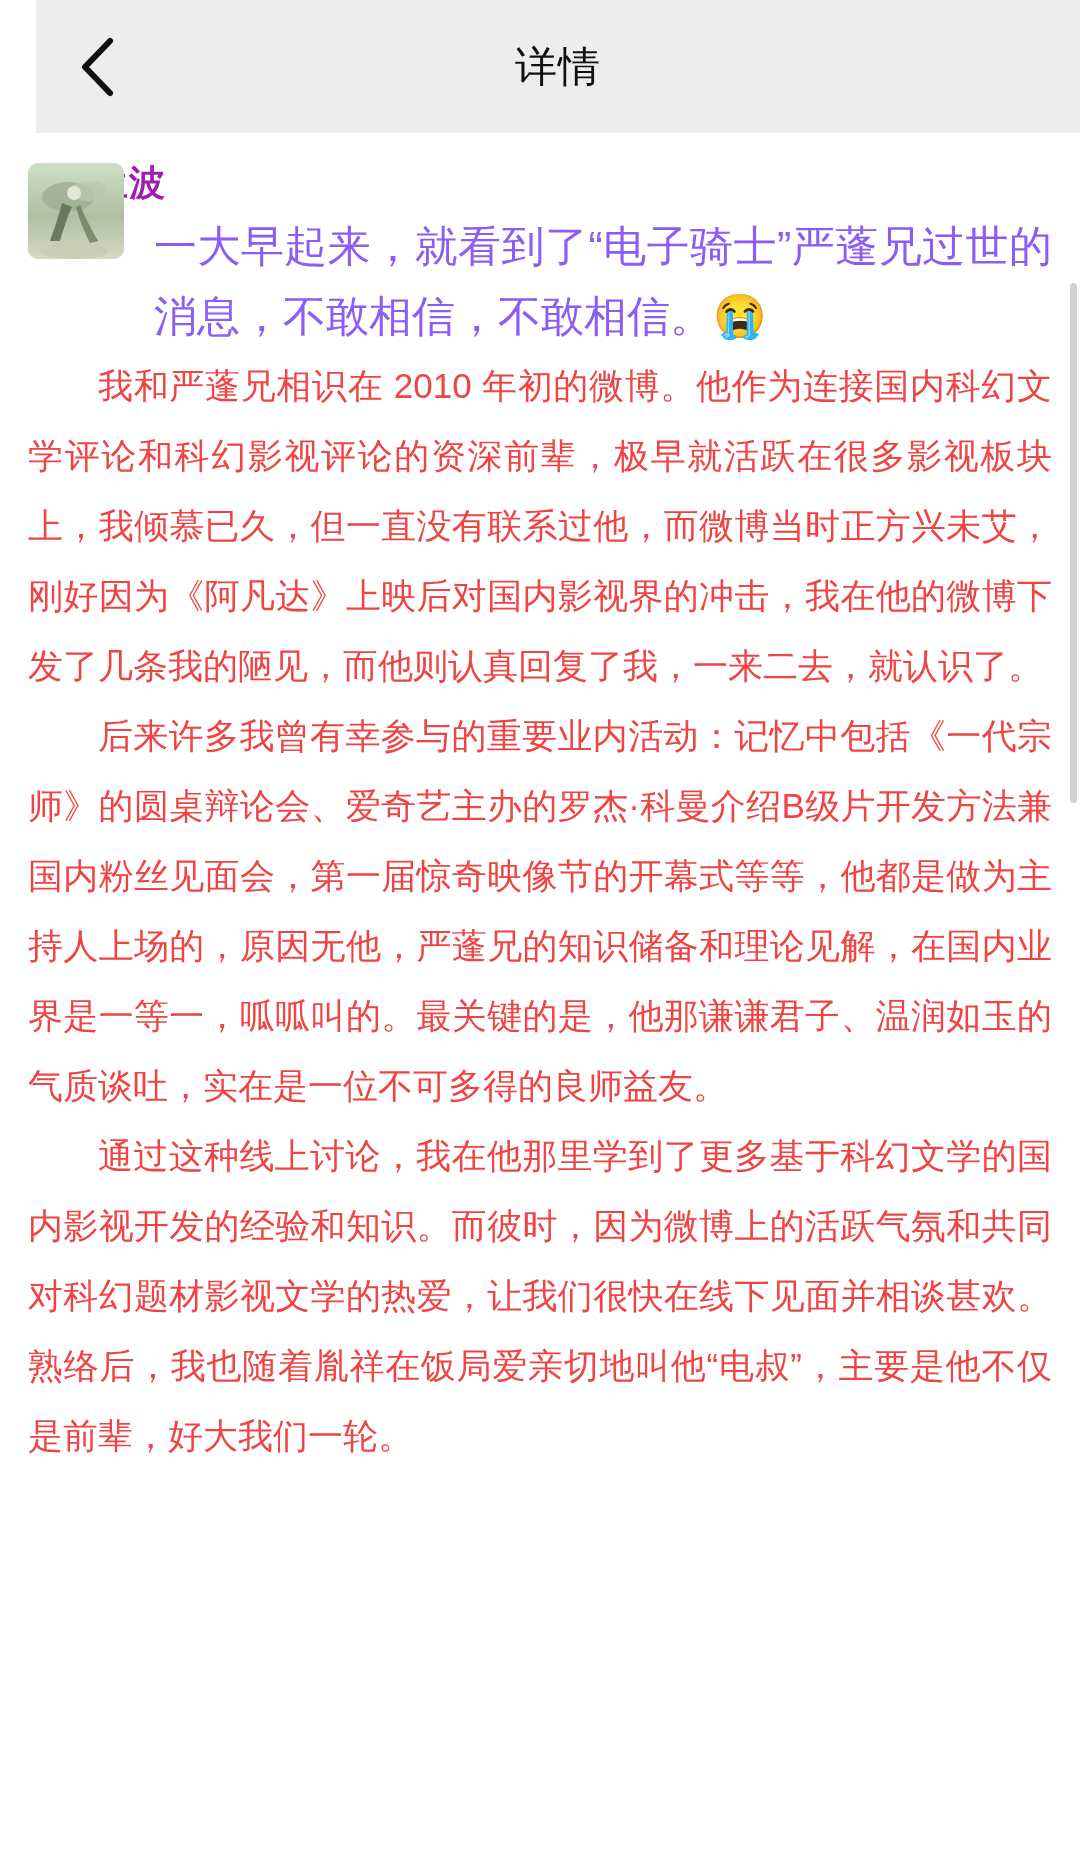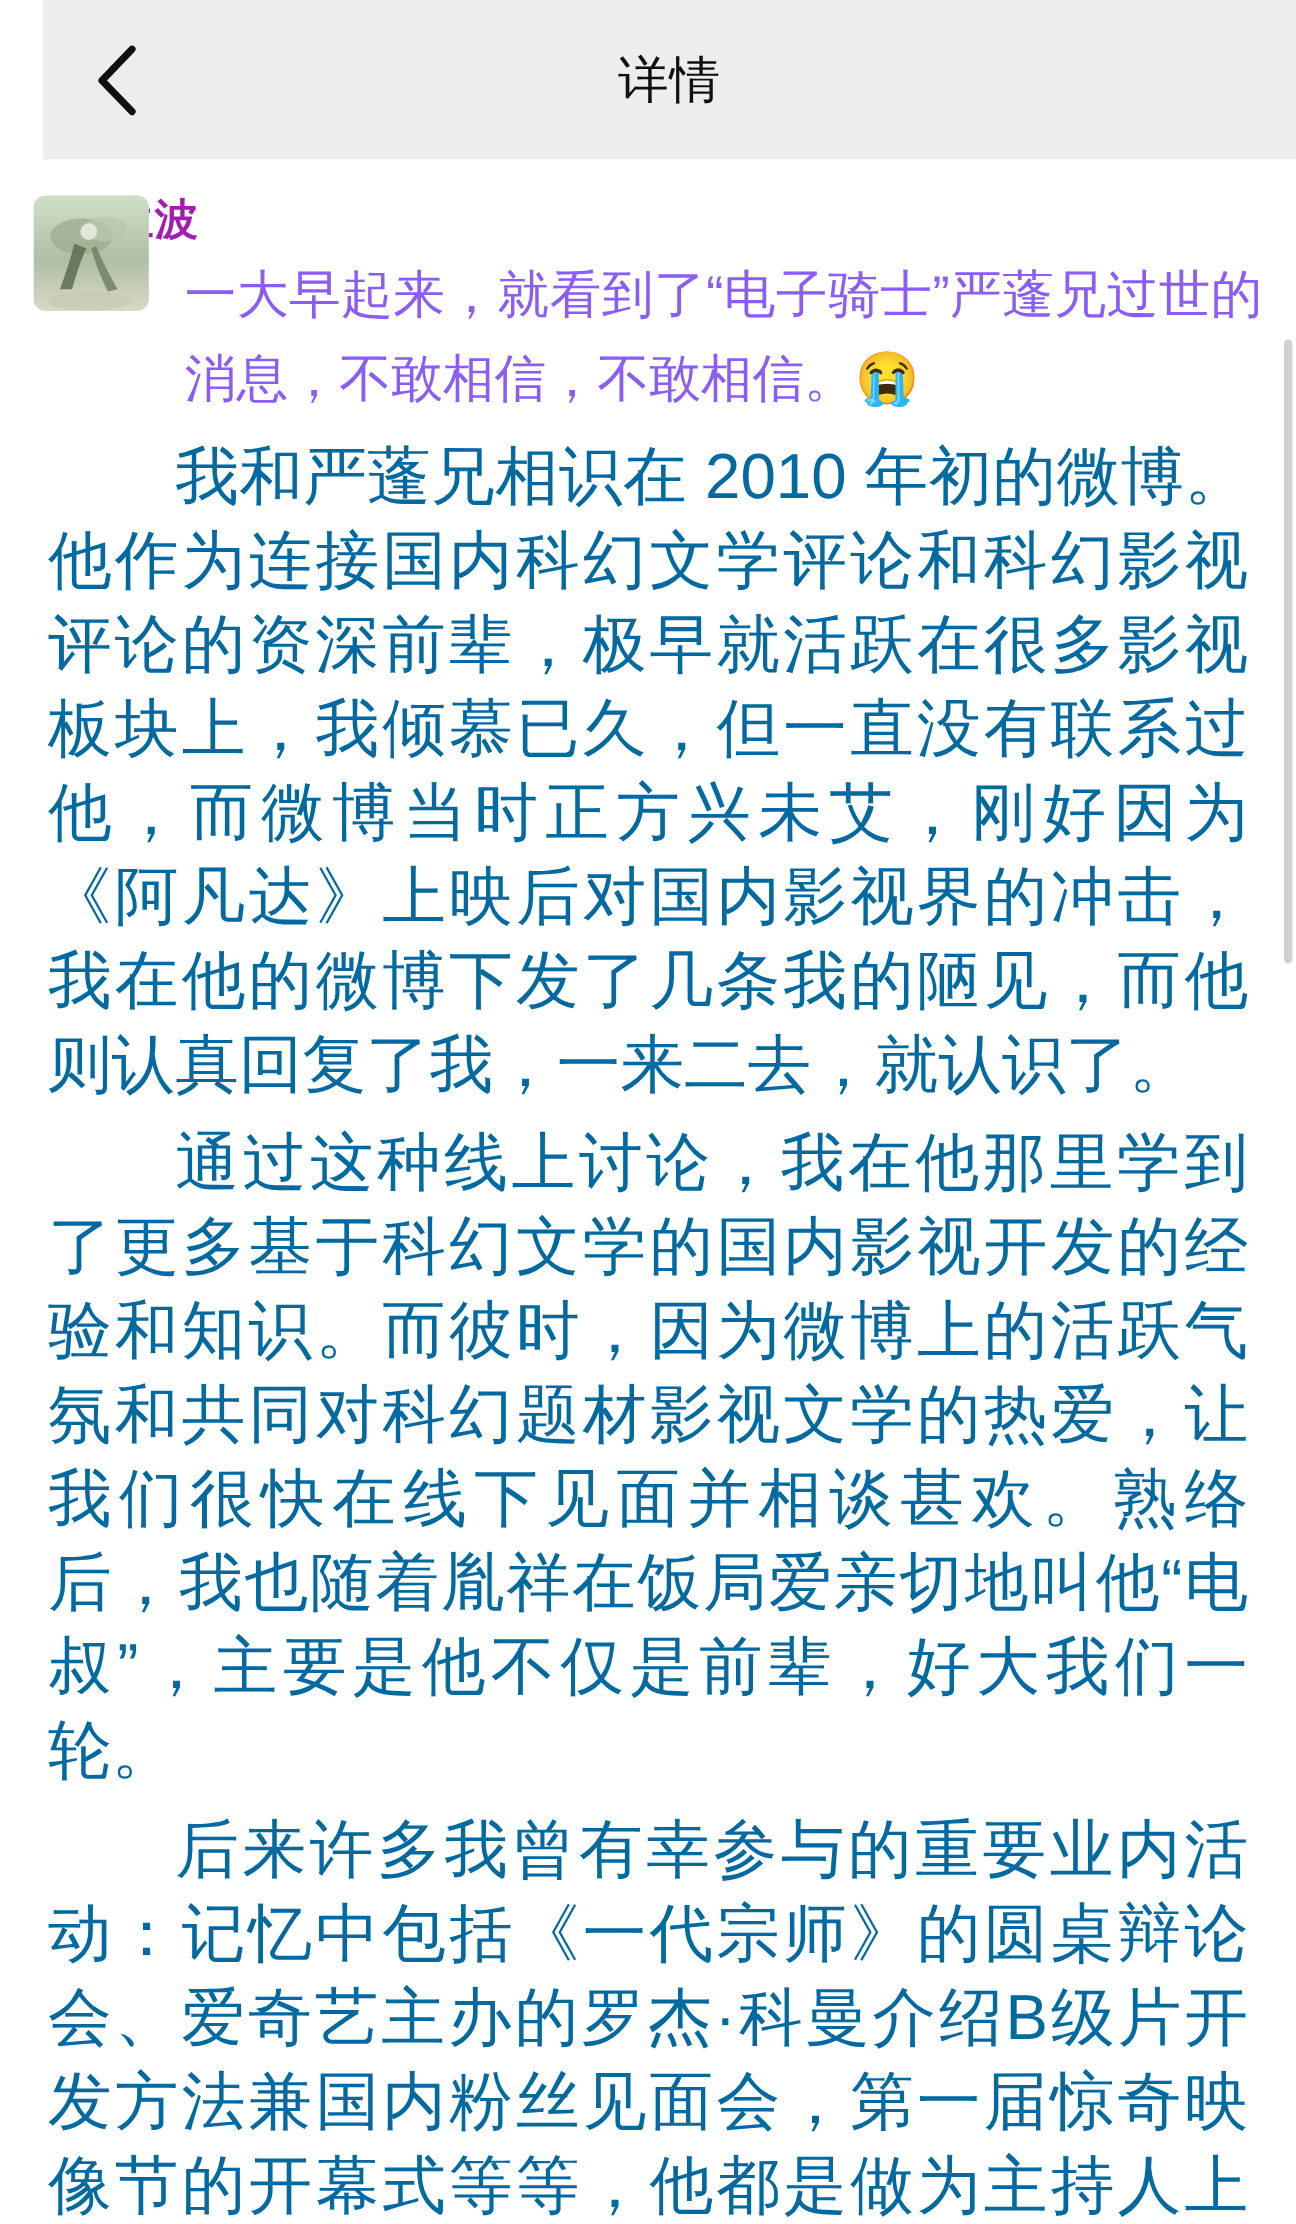--- a/index.html
+++ b/index.html
@@ -84,24 +84,24 @@
   .body-text {
     margin: 0;
     font-size: 43px;
     line-height: 70px;
     color: #8b5cf6;
     letter-spacing: 0px;
     text-align: justify;
     word-break: break-all;
   }
   .para {
-    margin: 12px;
-    font-size: 53px;
+    margin: 0;
+    font-size: 35px;
     line-height: 70px;
-    color: #0369a1;
+    color: #ef4444;
     text-align: justify;
     word-break: break-all;
     text-indent: 2em;
   }
 
   .float-avatar-spacer {
     float: left;
     width: 126px;
     height: 104px;
   }
@@ -155,19 +155,19 @@
     </div>
 
     <div class="author">兰波</div>
 
     <div>
       <div class="float-avatar-spacer"></div>
       <div class="body-text">一大早起来，就看到了“电子骑士”严蓬兄过世的消息，不敢相信，不敢相信。😭</div>
     </div>
 
     <div class="para">我和严蓬兄相识在 2010 年初的微博。他作为连接国内科幻文学评论和科幻影视评论的资深前辈，极早就活跃在很多影视板块上，我倾慕已久，但一直没有联系过他，而微博当时正方兴未艾，刚好因为《阿凡达》上映后对国内影视界的冲击，我在他的微博下发了几条我的陋见，而他则认真回复了我，一来二去，就认识了。</div>
+    <div class="para">后来许多我曾有幸参与的重要业内活动：记忆中包括《一代宗师》的圆桌辩论会、爱奇艺主办的罗杰·科曼介绍B级片开发方法兼国内粉丝见面会，第一届惊奇映像节的开幕式等等，他都是做为主持人上场的，原因无他，严蓬兄的知识储备和理论见解，在国内业界是一等一，呱呱叫的。最关键的是，他那谦谦君子、温润如玉的气质谈吐，实在是一位不可多得的良师益友。</div>
     <div class="para">通过这种线上讨论，我在他那里学到了更多基于科幻文学的国内影视开发的经验和知识。而彼时，因为微博上的活跃气氛和共同对科幻题材影视文学的热爱，让我们很快在线下见面并相谈甚欢。熟络后，我也随着胤祥在饭局爱亲切地叫他“电叔”，主要是他不仅是前辈，好大我们一轮。</div>
-    <div class="para">后来许多我曾有幸参与的重要业内活动：记忆中包括《一代宗师》的圆桌辩论会、爱奇艺主办的罗杰·科曼介绍B级片开发方法兼国内粉丝见面会，第一届惊奇映像节的开幕式等等，他都是做为主持人上场的，原因无他，严蓬兄的知识储备和理论见解，在国内业界是一等一，呱呱叫的。最关键的是，他那谦谦君子、温润如玉的气质谈吐，实在是一位不可多得的良师益友。</div>
 
   </div>
 
   <div class="scrollbar"></div>
 </div>
 
 </body></html>

